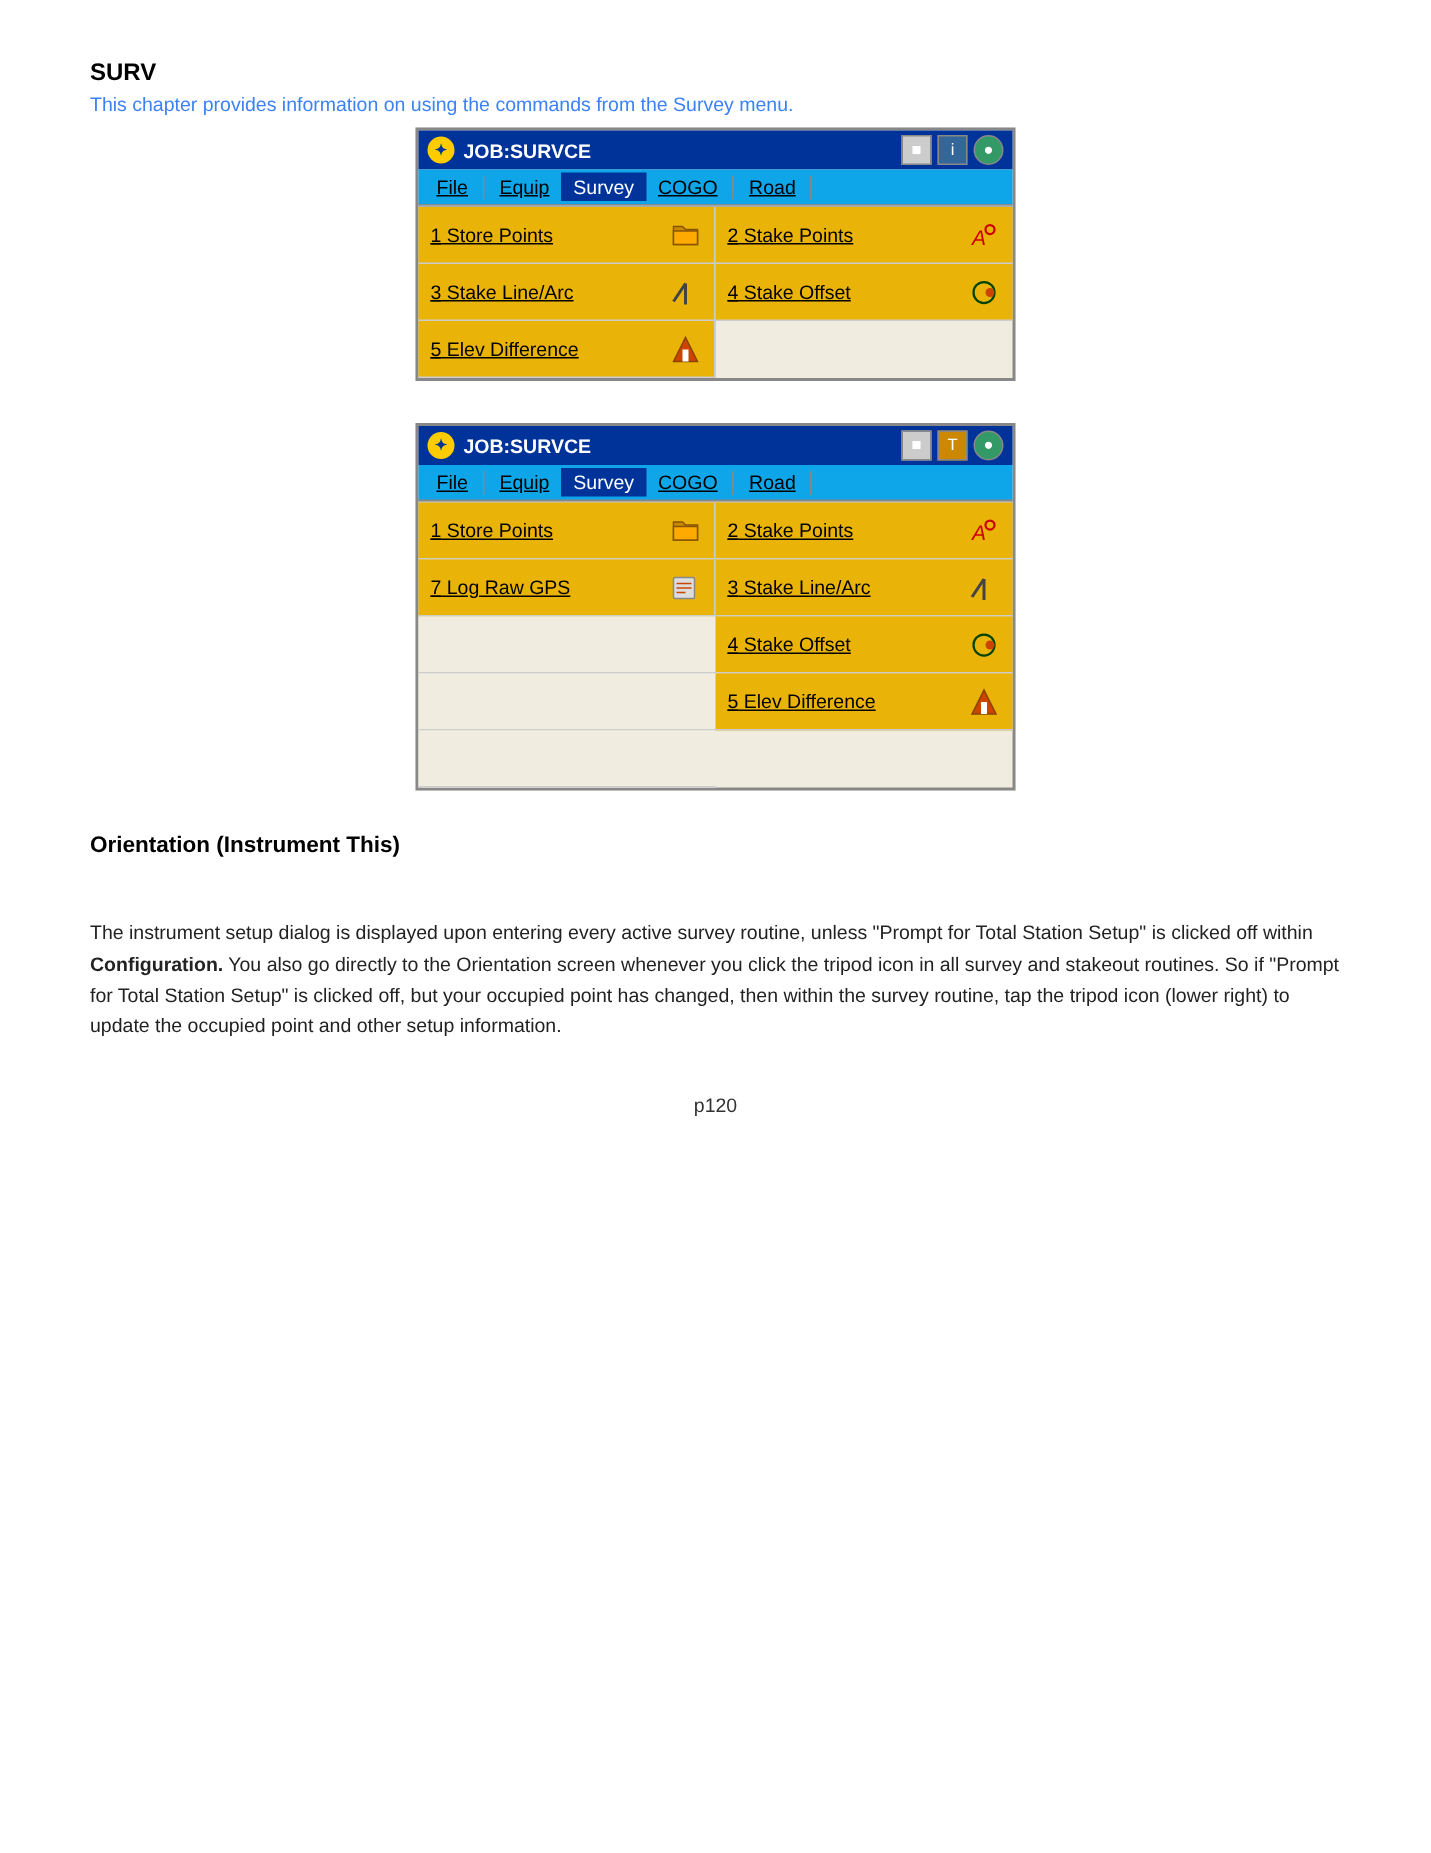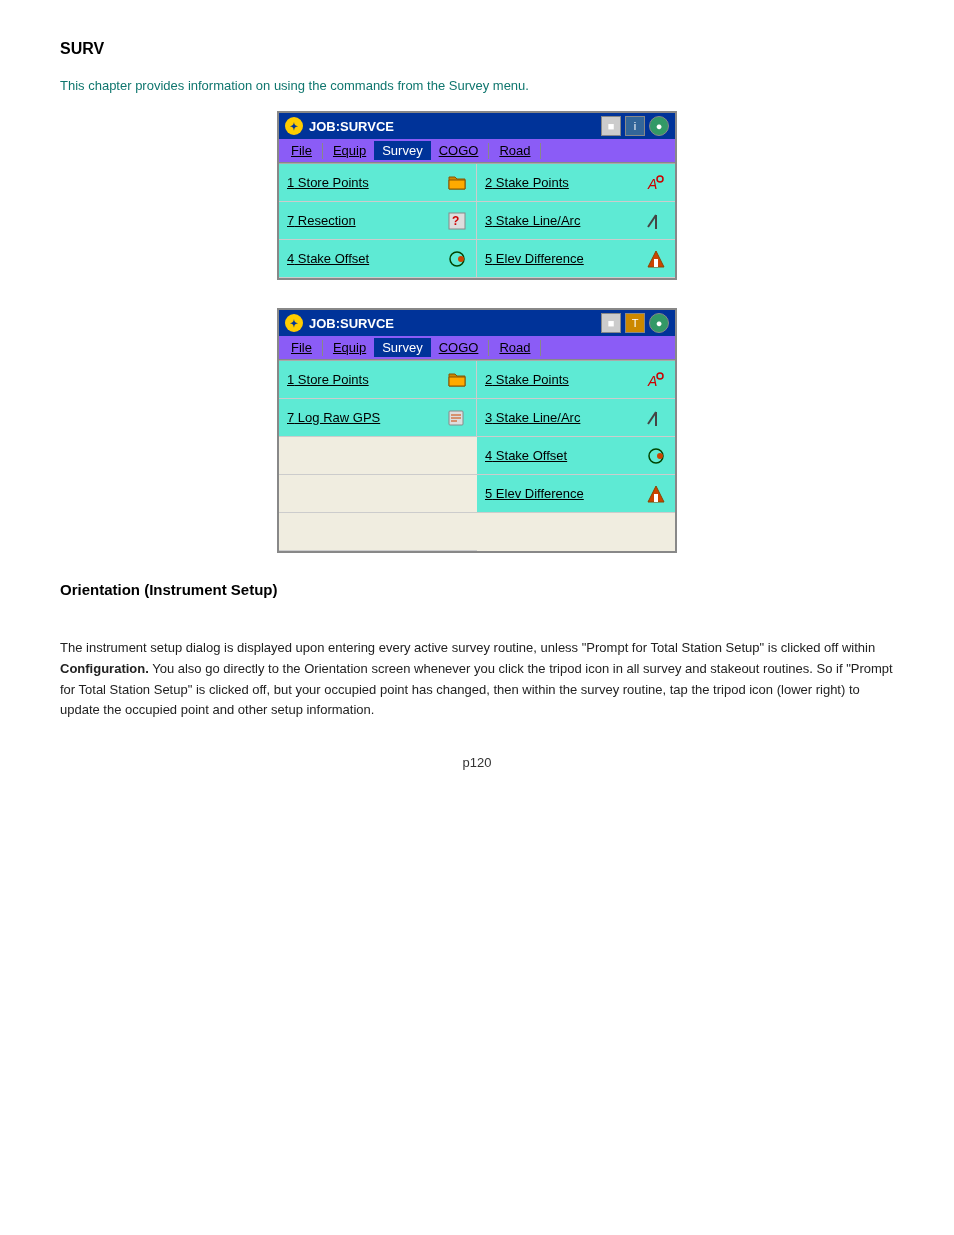--- a/index.html
+++ b/index.html
@@ -9,27 +9,27 @@
       background: #fff;
       color: #000;
       width: 954px;
       min-height: 1235px;
       padding: 40px 60px;
     }
 
     h1.page-title {
       font-size: 16px;
       font-weight: bold;
-      margin-bottom: 20px;
+      margin-bottom: 4px;
     }
 
     p.intro-text {
       font-size: 13px;
-      margin-bottom: 18px;
-      color: #0f766e;
+      margin-bottom: 8px;
+      color: #3b82f6;
     }
 
     .menu-window {
       border: 2px solid #888;
       background: #f0ede0;
       width: 400px;
       margin: 0 auto 28px auto;
       font-size: 13px;
     }
 
@@ -84,21 +84,21 @@
       color: #fff;
     }
 
     .titlebar-btn.green {
       background: #339966;
       color: #fff;
       border-radius: 50%;
     }
 
     .menu-bar {
-      background: #8b5cf6;
+      background: #0ea5e9;
       display: flex;
       align-items: center;
       border-bottom: 1px solid #888;
       padding: 2px 4px;
     }
 
     .menu-bar-item {
       padding: 2px 8px;
       font-size: 13px;
       text-decoration: underline;
@@ -125,21 +125,21 @@
       border-top: 1px solid #aaa;
     }
 
     .menu-item {
       display: flex;
       align-items: center;
       padding: 6px 8px;
       border-bottom: 1px solid #ccc;
       border-right: 1px solid #ccc;
       gap: 6px;
-      background: #5eead4;
+      background: #eab308;
       min-height: 38px;
     }
 
     .menu-item:nth-child(2n) {
       border-right: none;
     }
 
     .menu-item-label {
       text-decoration: underline;
       font-size: 13px;
@@ -243,29 +243,20 @@
 
     <div class="menu-item">
       <span class="menu-item-label"><u>2</u> Stake Points</span>
       <span class="menu-item-icon icon-stake">
         <svg class="svg-icon" viewBox="0 0 20 20">
             <text x="2" y="16" font-size="14" fill="#cc0000" font-style="italic">A</text>
             <circle cx="14" cy="6" r="3" fill="none" stroke="#cc0000" stroke-width="1.5"></circle>
           </svg>
       </span>
     </div>
-    <div class="menu-item">
-      <span class="menu-item-label"><u>7</u> Resection</span>
-      <span class="menu-item-icon icon-resection">
-        <svg class="svg-icon" viewBox="0 0 20 20">
-            <rect x="2" y="2" width="16" height="16" fill="#ddd" stroke="#888" stroke-width="1"></rect>
-            <text x="5" y="14" font-size="12" fill="#cc0000" font-weight="bold">?</text>
-          </svg>
-      </span>
-    </div>
 
     <div class="menu-item">
       <span class="menu-item-label"><u>3</u> Stake Line/Arc</span>
       <span class="menu-item-icon icon-line">
         <svg class="svg-icon" viewBox="0 0 20 20">
             <line x1="2" y1="16" x2="10" y2="4" stroke="#444" stroke-width="2"></line>
             <line x1="10" y1="4" x2="10" y2="18" stroke="#444" stroke-width="2"></line>
           </svg>
       </span>
     </div>
@@ -373,19 +364,19 @@
         <svg class="svg-icon" viewBox="0 0 20 20">
             <polygon points="2,18 10,2 18,18" fill="#cc4400" stroke="#884400" stroke-width="1"></polygon>
             <rect x="8" y="10" width="4" height="8" fill="#fff"></rect>
           </svg>
       </span>
     </div>
     <div class="menu-item" style="border-right:none; background:#f0ede0;"></div>
   </div>
 </div>
 
-<h2 class="section-heading">Orientation (Instrument Setup)</h2>
+<h2 class="section-heading">Orientation (Instrument This)</h2>
 
 <p class="body-text">
   The instrument setup dialog is displayed upon entering every active survey routine, unless "Prompt for Total Station Setup" is clicked off within <strong>Configuration.</strong>  You also go directly to the Orientation screen whenever you click the tripod icon in all survey and stakeout routines.  So if "Prompt for Total Station Setup" is clicked off, but your occupied point has changed, then within the survey routine, tap the tripod icon (lower right) to update the occupied point and other setup information.
 </p>
 
 <p class="page-number">p120</p>
 
 </body></html>

